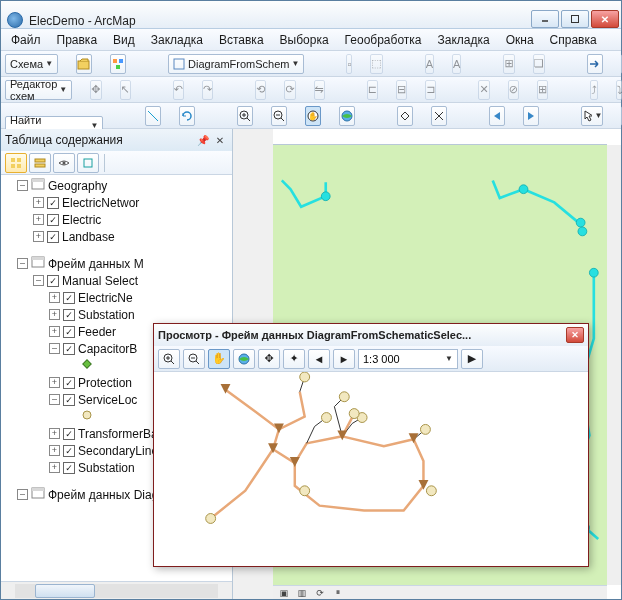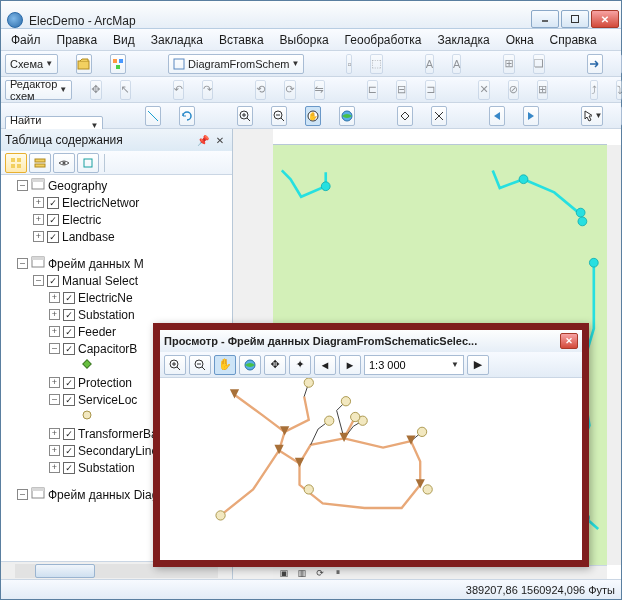--- a/index.html
+++ b/index.html
@@ -39,21 +39,21 @@
   .toc-scroll .thumb { position: absolute; left: 20px; width: 60px; height: 14px; background: linear-gradient(#f0f5fb,#cfe0f0); border: 1px solid #9ab4d0; border-radius: 2px; }
   .map { flex: 1; position: relative; background: #fff; }
   .mapruler-h { position: absolute; top: 0; left: 0; right: 14px; height: 16px; background: #fff; border-bottom: 1px solid #b8c8d8; }
   .maparea { position: absolute; top: 16px; left: 0; right: 14px; bottom: 14px; background: #d3f0b8; overflow: hidden; }
   .map-vscroll { position: absolute; top: 16px; right: 0; bottom: 14px; width: 14px; background: #efefef; }
   .map-hscroll { position: absolute; left: 0; right: 14px; bottom: 0; height: 14px; background: #efefef; border-top: 1px solid #cad6e4; display: flex; align-items: center; }
   .map-hscroll .icons { display: flex; gap: 4px; padding: 0 4px; }
   .map-hscroll .iconbtn { width: 14px; height: 12px; display: flex; align-items: center; justify-content: center; font-size: 9px; color: #444; }
   .statusbar { height: 20px; background: linear-gradient(#f7faff,#e3ecf6); border-top: 1px solid #cad6e4; display: flex; align-items: center; padding: 0 6px; font-size: 11px; color: #1a1a1a; }
   .statusbar .sp { flex: 1; }
-  .viewer { position: absolute; left: 152px; top: 194px; width: 436px; height: 244px; background: #fff; border: 7px solid #7f1d1d; box-shadow: 2px 2px 8px rgba(0,0,0,0.3); z-index: 50; display: flex; flex-direction: column; }
+  .viewer { position: absolute; left: 152px; top: 194px; width: 436px; height: 244px; background: #fff; border: 1px solid #7f1d1d; box-shadow: 2px 2px 8px rgba(0,0,0,0.3); z-index: 50; display: flex; flex-direction: column; }
   .viewer-titlebar { height: 22px; background: linear-gradient(#fdfefe,#e6eef7); display: flex; align-items: center; padding: 0 4px; font-size: 11px; font-weight: bold; color: #222; }
   .viewer-titlebar .vt { flex: 1; overflow: hidden; text-overflow: ellipsis; white-space: nowrap; }
   .viewer-toolbar { height: 26px; background: linear-gradient(#f7faff,#e3ecf6); border-bottom: 1px solid #cad6e4; display: flex; align-items: center; padding: 0 4px; gap: 3px; }
   .viewer-area { flex: 1; background: #fff; position: relative; overflow: hidden; }
   .scale-combo { width: 100px; height: 20px; border: 1px solid #a8bcd4; background: #fff; display: flex; align-items: center; padding: 0 4px; font-size: 11px; }
   .cyan-line { stroke: #26e0e0; stroke-width: 3; fill: none; }
   .cyan-dot { fill: #26e0e0; stroke: #14b0b0; }
   .net-line { stroke: #e8a878; stroke-width: 2.5; fill: none; }
   .svc-line { stroke: #333; stroke-width: 1; fill: none; }
   .tri { fill: #a87038; }
@@ -577,17 +577,13 @@
           <circle class="dot" cx="200" cy="42" r="5"></circle>
           <circle class="dot" cx="272" cy="58" r="5"></circle>
           <circle class="dot" cx="278" cy="120" r="5"></circle>
           <circle class="dot" cx="55" cy="148" r="5"></circle>
           <circle class="dot" cx="150" cy="120" r="5"></circle>
         </svg>
       </div>
     </div>
   </div>
 
-  <div class="statusbar">
-    <span class="sp"></span>
-    <span>389207,86 1560924,096 Футы</span>
-  </div>
 </div>
 
 </body></html>

